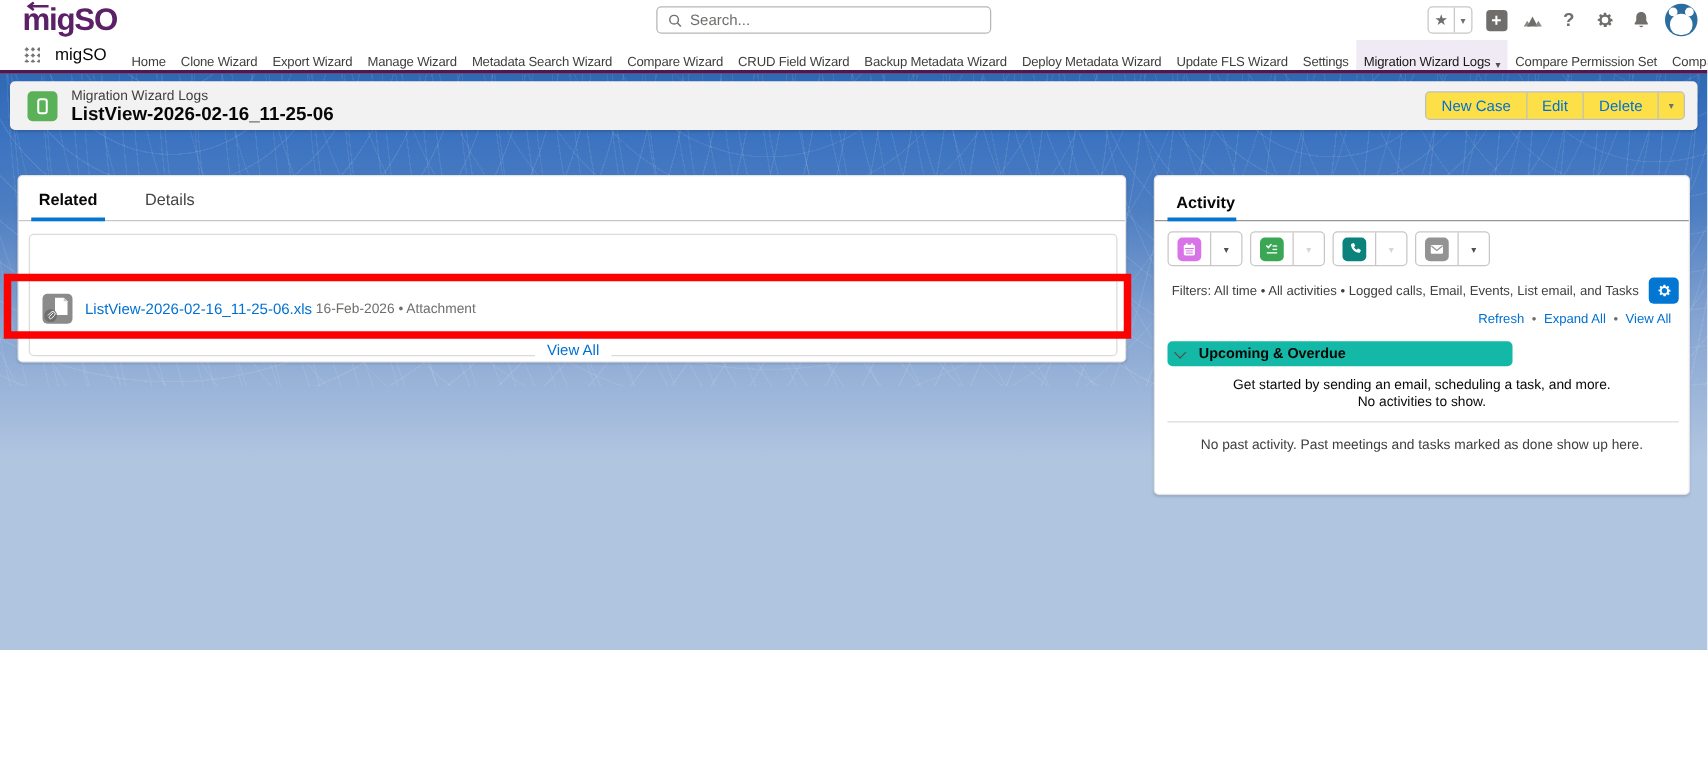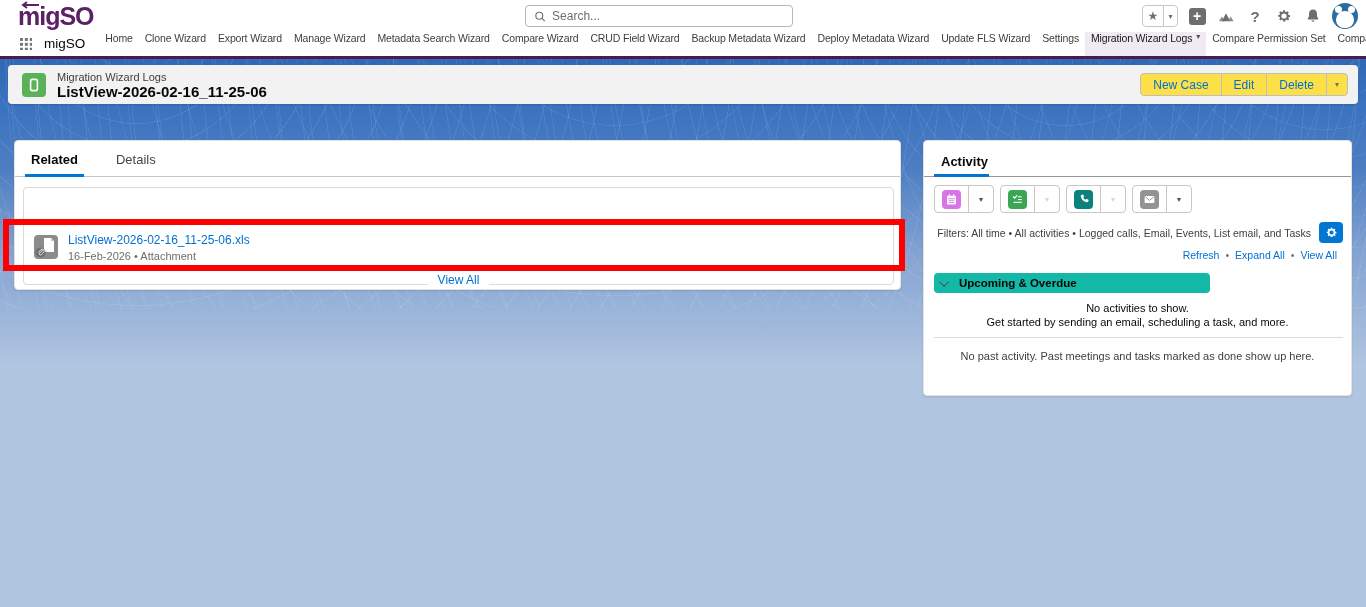--- a/index.html
+++ b/index.html
@@ -1,18 +1,18 @@
 <!DOCTYPE html>
 <html><head>
 <meta charset="utf-8">
 <style>
   * { margin:0; padding:0; box-sizing:border-box; }
   html,body { width:1366px; height:607px; }
   body { font-family:"Liberation Sans", sans-serif; background:#fff; overflow:hidden; }
-  .screen { position:relative; width:1366px; height:607px; overflow:hidden;padding-left:32px; }
+  .screen { position:relative; width:1366px; height:520px; overflow:hidden;padding-left:32px; }
 
   
   .gheader { position:absolute; left:0; top:0; width:1366px; height:32px; background:#fff; z-index:5; }
   .logo { position:absolute; left:18px; top:2px; font-size:25px; font-weight:800; color:#5b2066; letter-spacing:-1px; line-height:28px; }
   .logo .arrow { position:absolute; left:1px; top:-1px; width:20px; height:8px; }
   .searchbox { position:absolute; left:525px; top:5px; width:268px; height:22px; border:1px solid #b9b7b5; border-radius:4px; background:#fff; display:flex; align-items:center; padding:0 8px; gap:6px; }
   .searchbox input { border:none; outline:none; width:100%; font-size:12px; color:#3e3e3c; font-family:"Liberation Sans",sans-serif; background:transparent; }
   .searchbox input::placeholder { color:#706e6b; }
   .hicons { position:absolute; right:8px; top:0; height:32px; display:flex; align-items:center; gap:9px; }
   .stargrp { display:flex; border:1px solid #c9c7c5; border-radius:4px; height:22px; }
@@ -24,21 +24,21 @@
   .avatar { width:26px; height:26px; border-radius:50%; background:#2a6d9e; position:relative; overflow:hidden; }
   .avatar .face { position:absolute; left:4px; top:8px; width:18px; height:17px; background:#fff; border-radius:50% 50% 45% 45%; }
   .avatar .ear { position:absolute; width:7px; height:7px; background:#fff; border-radius:50%; top:3px; }
   .avatar .ear.l { left:3px; } .avatar .ear.r { right:3px; }
 
   
   .navbar { position:absolute; left:0; top:32px; width:1366px; height:24px; background:#fff; display:flex; align-items:stretch; z-index:5; overflow:hidden; }
   .waffle { width:13px; height:13px; margin:5px 10px 0 19px; background-image:radial-gradient(circle,#747474 1.4px,transparent 1.5px); background-size:4.9px 4.9px; flex:none; cursor:pointer; }
   .appname { font-size:13.5px; color:#080707; margin:4px 14px 0 2px; flex:none; }
   .tabs { display:flex; align-items:stretch; white-space:nowrap; overflow:hidden; flex:1; }
-  .tab { display:flex; align-items:flex-start; padding:0 6px; font-size:10.5px; letter-spacing:-0.15px; color:#3e3e3c; text-decoration:none; gap:4px; }
+  .tab { display:flex; align-items:flex-end; padding:0 6px; font-size:10.5px; letter-spacing:-0.15px; color:#3e3e3c; text-decoration:none; gap:4px; }
   .tab.sel { background:#f0eaf4; color:#181818; }
   .tab .tchev { font-size:8px; color:#514f4d; }
   .navline { position:absolute; left:0; top:56px; width:1366px; height:3px; background:#4e1850; z-index:6; }
 
   
   .band { position:absolute; left:0; top:59px; width:1366px; height:548px;
     background:linear-gradient(180deg,#2f68b3 0%,#3a72c0 8%,#4d7ec2 20%,#85a4d2 36%,#b0c5e0 56%,#b0c5e0 100%); }
   .band::before { content:""; position:absolute; left:0; top:0; width:100%; height:250px;
     background:
       repeating-radial-gradient(circle at 10% -40px, rgba(255,255,255,.09) 0 1px, transparent 1px 26px),
@@ -67,21 +67,21 @@
   .ltab.active { font-weight:700; color:#080707; }
   .ltab.active::after { content:""; position:absolute; left:0; right:0; bottom:-1px; height:3px; background:#0176d3; }
 
   .innercard { position:absolute; left:8px; top:46px; width:871px; height:98px; border:1px solid #dddbda; border-radius:4px; }
   .nheader { position:absolute; left:0; top:0; width:100%; height:34px; display:flex; align-items:center; padding:0 8px 0 10px; }
   .nicon { width:18px; height:18px; border-radius:3px; background:#939393; display:flex; align-items:center; justify-content:center; margin-right:8px; }
   .ntitle { font-size:13px; font-weight:700; color:#080707; }
   .uploadbtn { margin-left:auto; height:25px; border:1px solid #c9c7c5; border-radius:4px; background:#fff; color:#0070d2; font-size:12px; padding:0 10px; display:flex; align-items:center; cursor:pointer; }
   .attrow { position:absolute; left:0; top:36px; width:100%; height:46px; display:flex; align-items:center; padding-left:10px; gap:10px; }
   .atticon { position:relative; width:24px; height:24px; border-radius:4px; background:#8b8b8b; flex:none; }
-  .attlines { display:flex; flex-direction:column; gap:3px; }
+  .attlines { display:flex; flex-direction:row; gap:3px;align-items:center; }
   .attname { font-size:12px; color:#0070d2; cursor:pointer; }
   .attmeta { font-size:11px; color:#706e6b; }
   .lfooter { position:absolute; left:0; bottom:0; width:100%; height:15px; border-top:1px solid #dddbda; display:flex; align-items:center; justify-content:center; }
   .viewall { font-size:12px; color:#0070d2; cursor:pointer; background:#fff; padding:0 10px; position:relative; top:3px; }
 
   .redbox { position:absolute; left:-12px; top:78px; width:902px; height:52px; border:6px solid #fb0200; z-index:8; pointer-events:none; }
 
   
   .atitle { position:absolute; left:17px; top:13px; font-size:13px; font-weight:700; color:#080707; }
   .atitle-underline { position:absolute; left:10px; top:33px; width:55px; height:3px; background:#0176d3; z-index:2; }
@@ -338,21 +338,21 @@
       <span>•</span>
       <span class="lnk">View All</span>
     </div>
 
     <div class="upc">
       <span class="chev-open"></span>
       <span class="upctext">Upcoming &amp; Overdue</span>
     </div>
 
     <div class="emptyblock">
+      <div>Get started by sending an email, scheduling a task, and more.</div>
       <div>No activities to show.</div>
-      <div>Get started by sending an email, scheduling a task, and more.</div>
     </div>
 
     <div class="adivider"></div>
     <div class="pasttext">No past activity. Past meetings and tasks marked as done show up here.</div>
   </div>
 
 </div>
 
 </body></html>

